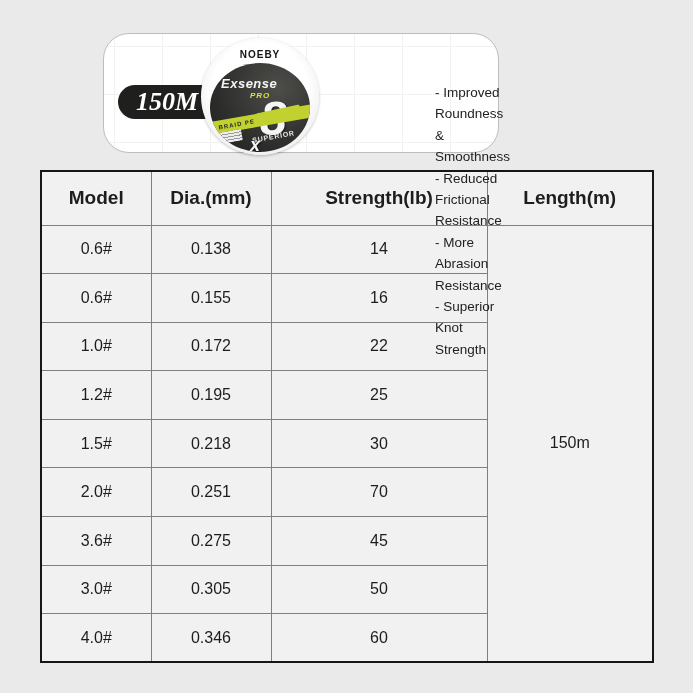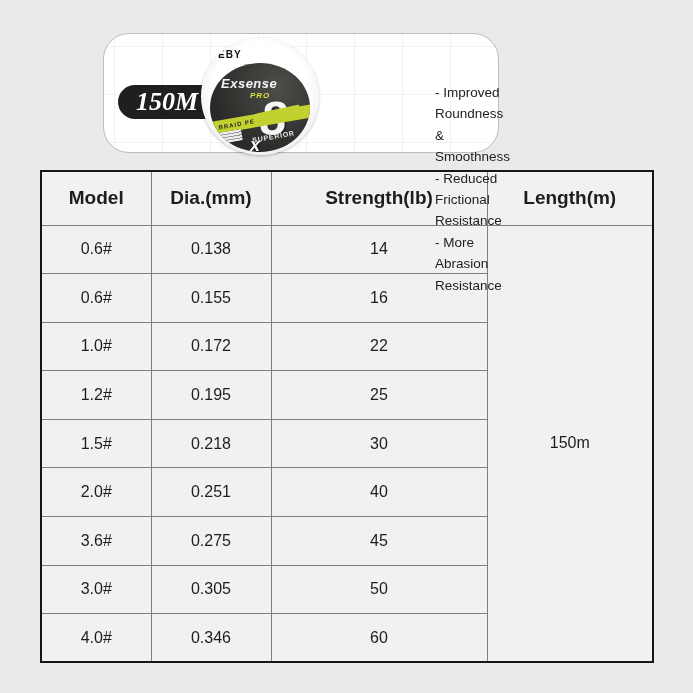--- a/index.html
+++ b/index.html
@@ -35,21 +35,21 @@
 
   
   .spool {
     position:absolute; left:201px; top:38px; width:118px; height:117px;
     border-radius:50%; z-index:2; overflow:hidden;
     background:radial-gradient(circle at 50% 45%, #ffffff 55%, #f2f2f2 72%, #d8d8d6 92%, #bdbdbb 100%);
     box-shadow:0 1px 3px rgba(0,0,0,0.25);
   }
   .spool-brand {
     position:absolute; left:0; top:11px; width:100%;
-    font-size:10px; font-weight:bold; letter-spacing:1px;
+    text-align:center; font-size:10px; font-weight:bold; letter-spacing:1px;
     color:#121212;
   }
   .spool-label {
     position:absolute; left:9px; top:25px; width:100px; height:89px;
     border-radius:50%;
     background:radial-gradient(circle at 68% 28%, #4d4d4a 0%, #2c2c2a 65%, #1f1f1d 100%);
     overflow:hidden;
   }
   .series-name {
     position:absolute; left:11px; top:13px;
@@ -119,20 +119,21 @@
 </style>
 </head>
 <body>
 
 <div class="header-card">
 
   <div class="features">
     <div>- Improved Roundness &amp; Smoothness</div>
     <div>- Reduced Frictional Resistance</div>
     <div>- More Abrasion Resistance</div>
+    <div>- Superior Knot Strength</div>
   </div>
 </div>
 
 <div class="badge-150m">150M</div>
 
 <div class="spool">
   <div class="spool-brand">NOEBY</div>
   <div class="spool-label">
     <span class="series-name">Exsense</span>
     <span class="series-tier">PRO</span>
@@ -180,21 +181,21 @@
       <td>25</td>
     </tr>
     <tr>
       <td>1.5#</td>
       <td>0.218</td>
       <td>30</td>
     </tr>
     <tr>
       <td>2.0#</td>
       <td>0.251</td>
-      <td>40</td>
+      <td>70</td>
     </tr>
     <tr>
       <td>3.6#</td>
       <td>0.275</td>
       <td>45</td>
     </tr>
     <tr>
       <td>3.0#</td>
       <td>0.305</td>
       <td>50</td>

